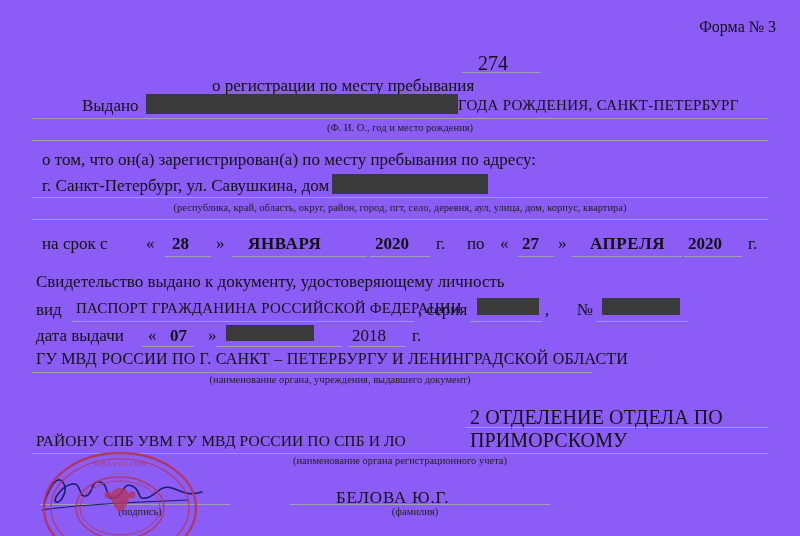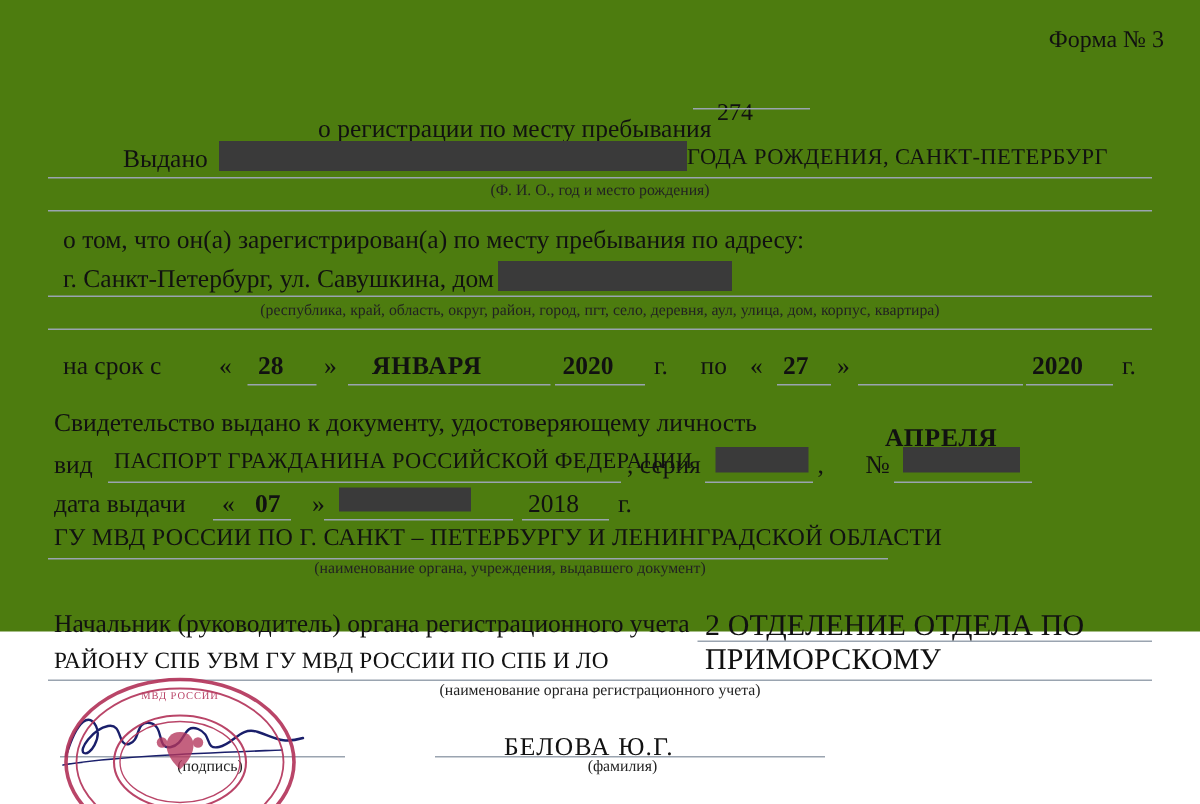--- a/index.html
+++ b/index.html
@@ -11,22 +11,22 @@
     height: 536px;
     background: #ffffff;
     font-family: "Liberation Serif", serif;
     color: #111;
     overflow: hidden;
     position: relative;
   }
   .page {
     position: relative;
     width: 800px;
-    height: 421px;
-    background: #4d7c0f;
+    height: 536px;
+    background: #8b5cf6;
   }
 
   
   .abs { position: absolute; }
   .line {
     position: absolute;
     border-bottom: 1px solid #9aa4b0;
     height: 0;
   }
   .redact {
@@ -46,23 +46,23 @@
     font-size: 16px;
   }
   .title {
     top: 48px;
     left: 243px;
     font-size: 21px;
     letter-spacing: 2.2px;
     font-weight: 400;
   }
   .cert-number {
-    top: 67px;
+    top: 52px;
     left: 478px;
-    font-size: 16px;
+    font-size: 20px;
   }
   .cert-number-line {
     top: 72px;
     left: 462px;
     width: 78px;
   }
   .subtitle {
     top: 76px;
     left: 212px;
     font-size: 17px;
@@ -90,21 +90,21 @@
   .q1 { top: 234px; left: 146px; font-size: 17px; }
   .day-from { top: 234px; left: 172px; font-size: 17px; font-weight: 700; }
   .q2 { top: 234px; left: 216px; font-size: 17px; }
   .month-from { top: 234px; left: 248px; font-size: 17px; font-weight: 700; letter-spacing: .6px; }
   .year-from { top: 234px; left: 375px; font-size: 17px; font-weight: 700; }
   .g1 { top: 234px; left: 436px; font-size: 17px; }
   .po { top: 234px; left: 467px; font-size: 17px; }
   .q3 { top: 234px; left: 500px; font-size: 17px; }
   .day-to { top: 234px; left: 522px; font-size: 17px; font-weight: 700; }
   .q4 { top: 234px; left: 558px; font-size: 17px; }
-  .month-to { top: 234px; left: 590px; font-size: 17px; font-weight: 700; letter-spacing: .6px; margin-top: 48px; }
+  .month-to { top: 234px; left: 590px; font-size: 17px; font-weight: 700; letter-spacing: .6px; }
   .year-to { top: 234px; left: 688px; font-size: 17px; font-weight: 700; }
   .g2 { top: 234px; left: 748px; font-size: 17px; }
   .line-srok-a { top: 256px; left: 165px; width: 46px; }
   .line-srok-b { top: 256px; left: 232px; width: 135px; }
   .line-srok-c { top: 256px; left: 370px; width: 60px; }
   .line-srok-d { top: 256px; left: 518px; width: 36px; }
   .line-srok-e { top: 256px; left: 572px; width: 110px; }
   .line-srok-f { top: 256px; left: 684px; width: 58px; }
 
   
@@ -237,21 +237,20 @@
   <div class="abs date-year">2018</div>
   <div class="abs g3">г.</div>
   <div class="line line-dd"></div>
   <div class="line line-dm"></div>
   <div class="line line-dy"></div>
 
   <div class="abs organ">ГУ  МВД  РОССИИ  ПО  Г. САНКТ – ПЕТЕРБУРГУ  И  ЛЕНИНГРАДСКОЙ ОБЛАСТИ</div>
   <div class="line line-organ"></div>
   <div class="abs tiny cap-organ">(наименование органа, учреждения, выдавшего документ)</div>
 
-  <div class="abs nach">Начальник (руководитель) органа регистрационного учета</div>
   <div class="abs nach-val1">2 ОТДЕЛЕНИЕ ОТДЕЛА  ПО ПРИМОРСКОМУ</div>
   <div class="line line-nach1"></div>
   <div class="abs nach-val2">РАЙОНУ СПБ УВМ  ГУ  МВД  РОССИИ  ПО СПБ  И  ЛО</div>
   <div class="line line-nach2"></div>
   <div class="abs tiny cap-nach">(наименование органа регистрационного учета)</div>
 
   <div class="line line-sign"></div>
   <div class="abs tiny cap-sign">(подпись)</div>
   <div class="abs fam">БЕЛОВА Ю.Г.</div>
   <div class="line line-fam"></div>

